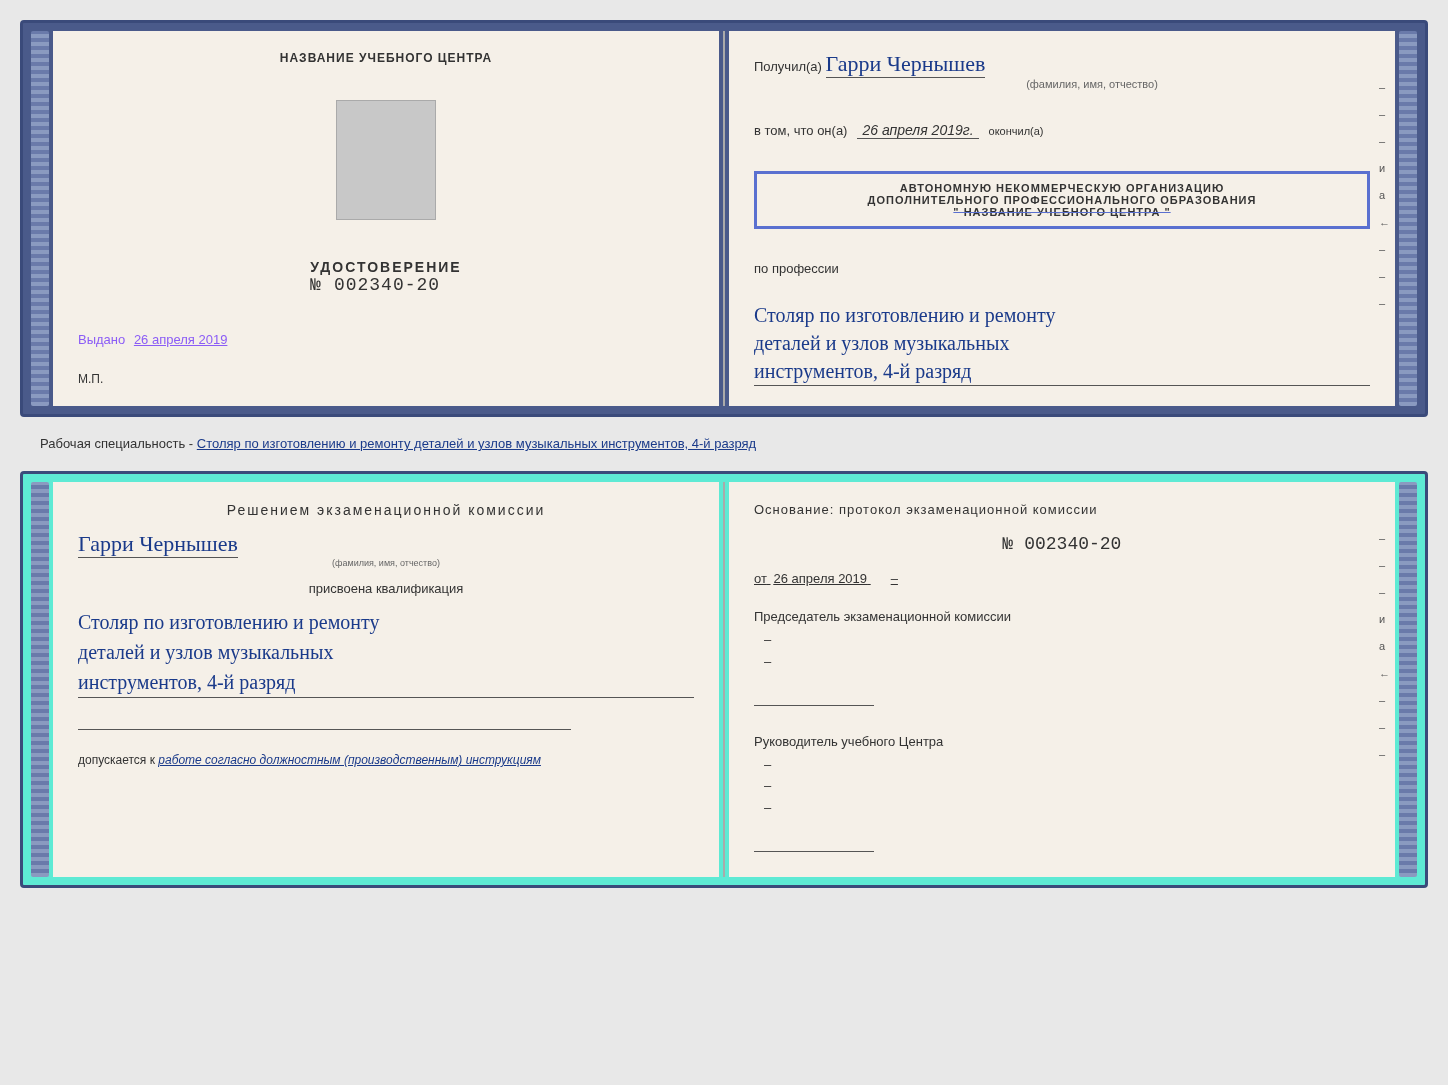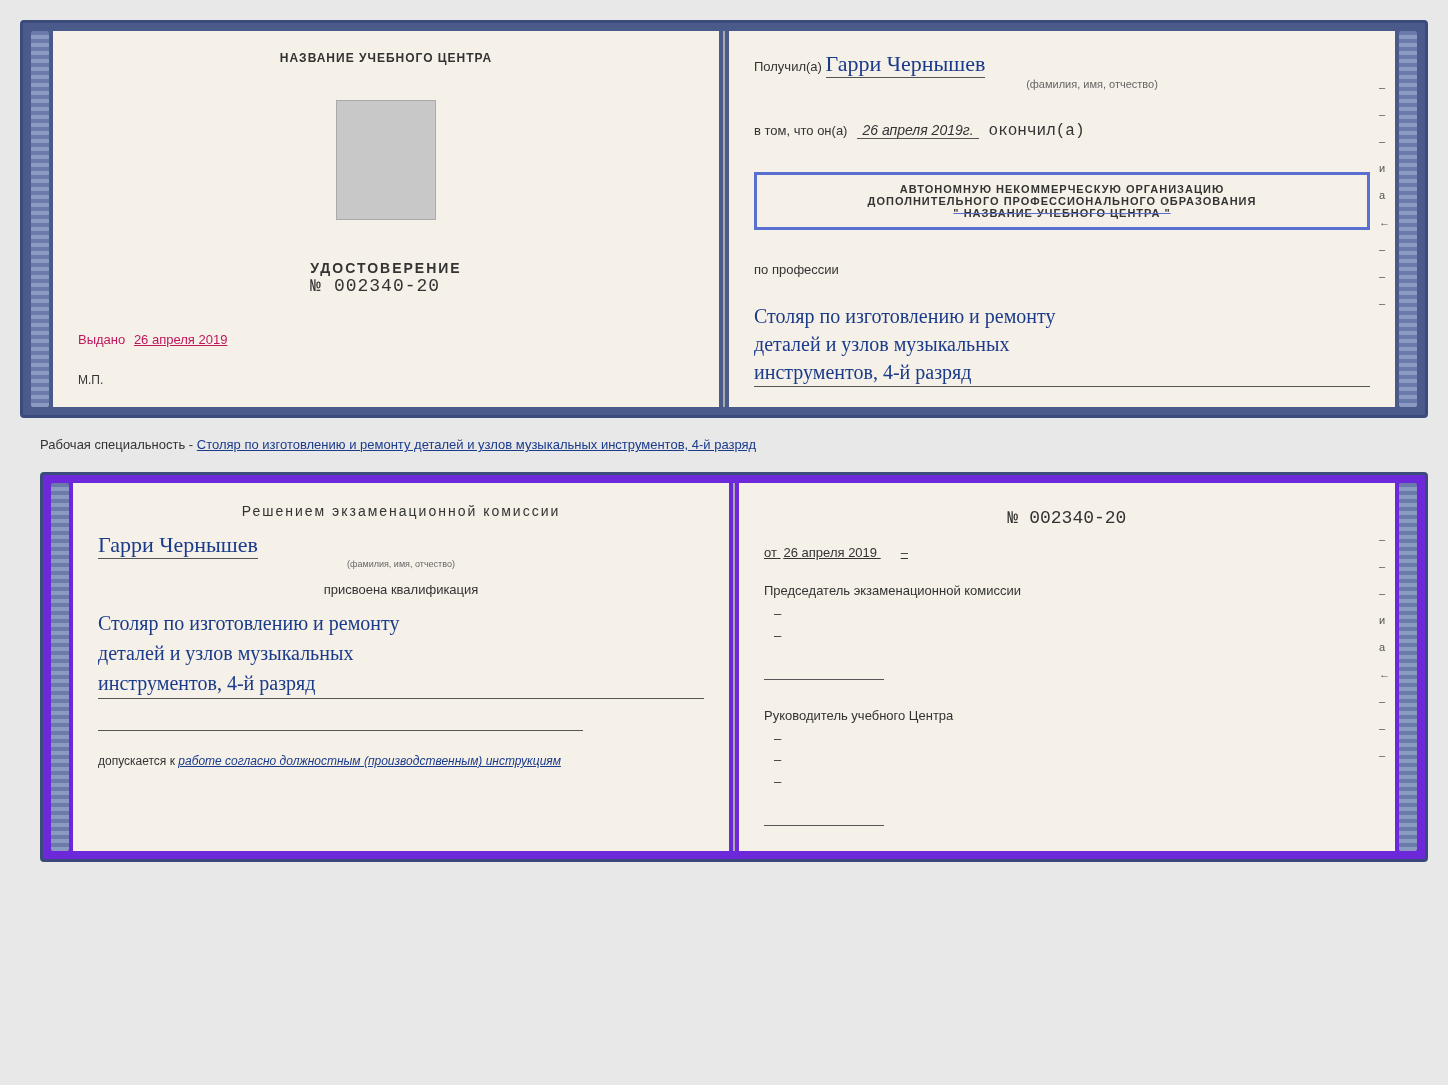--- a/index.html
+++ b/index.html
@@ -105,21 +105,21 @@
       letter-spacing: 1px;
     }
 
     .left-issued {
       width: 100%;
       margin-top: 20px;
     }
 
     .left-issued .issued-line {
       font-size: 13px;
-      color: #be185d;
+      color: #8b5cf6;
     }
 
     .left-mp {
       width: 100%;
       margin-top: 10px;
       font-size: 12px;
       color: #333;
     }
 
     
@@ -148,22 +148,21 @@
     }
 
     .right-date-row .date-val {
       font-style: italic;
       font-size: 14px;
       border-bottom: 1px solid #555;
       padding: 0 5px;
     }
 
     .right-date-row .finished-word {
-      font-size: 16px;
-      font-family: Liberation Mono, monospace;
+      font-size: 11px;
     }
 
     .stamp-box {
       border: 3px solid #5a70d0;
       padding: 8px 12px;
       margin: 5px 0;
       text-align: center;
       position: relative;
     }
 
@@ -223,27 +222,26 @@
       line-height: 1.4;
     }
 
     .middle-text .underlined-text {
       text-decoration: underline;
       color: #1a3a8a;
     }
 
     
     .bottom-diploma-outer {
-      background: #6d28d9;
+      background: #5eead4;
       border: 3px solid #3a4a7a;
       border-radius: 4px;
       padding: 8px;
       display: flex;
       gap: 4px;
-      margin-left: 20px;
     }
 
     .bottom-left, .bottom-right {
       background: #f5f0e8;
       flex: 1;
       padding: 20px 25px;
       position: relative;
       min-height: 350px;
     }
 
@@ -457,20 +455,21 @@
 
       <div class="допускается-row">
         <span>допускается к</span>
         <span class="underline-italic">работе согласно должностным (производственным) инструкциям</span>
       </div>
     </div>
 
     <div style="width:2px; background:#aaa;"></div>
 
     <div class="bottom-right">
+      <div class="basis-title">Основание: протокол экзаменационной  комиссии</div>
 
       <div class="protocol-number">№  002340-20</div>
 
       <div class="protocol-date">
         <span>от</span>
         <span style="text-decoration:underline; margin-left:3px;">26 апреля 2019</span>
         <span style="margin-left:20px;">–</span>
       </div>
 
       <div class="signature-role">

